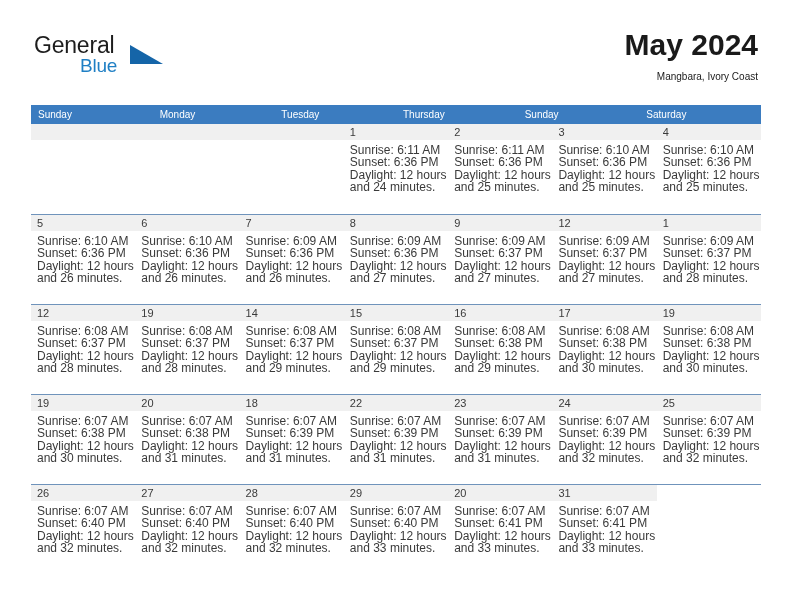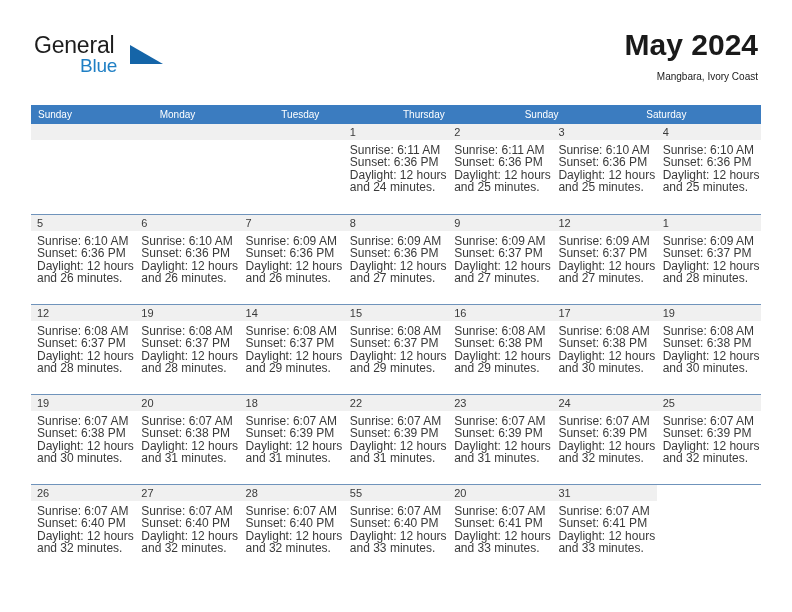--- a/index.html
+++ b/index.html
@@ -446,21 +446,21 @@
       <div class="day-cell">
         <div class="day-num">28</div>
         <div class="day-info">
           <div>Sunrise: 6:07 AM</div>
           <div>Sunset: 6:40 PM</div>
           <div>Daylight: 12 hours</div>
           <div>and 32 minutes.</div>
         </div>
       </div>
       <div class="day-cell">
-        <div class="day-num">55</div>
+        <div class="day-num">29</div>
         <div class="day-info">
           <div>Sunrise: 6:07 AM</div>
           <div>Sunset: 6:40 PM</div>
           <div>Daylight: 12 hours</div>
           <div>and 33 minutes.</div>
         </div>
       </div>
       <div class="day-cell">
         <div class="day-num">20</div>
         <div class="day-info">

